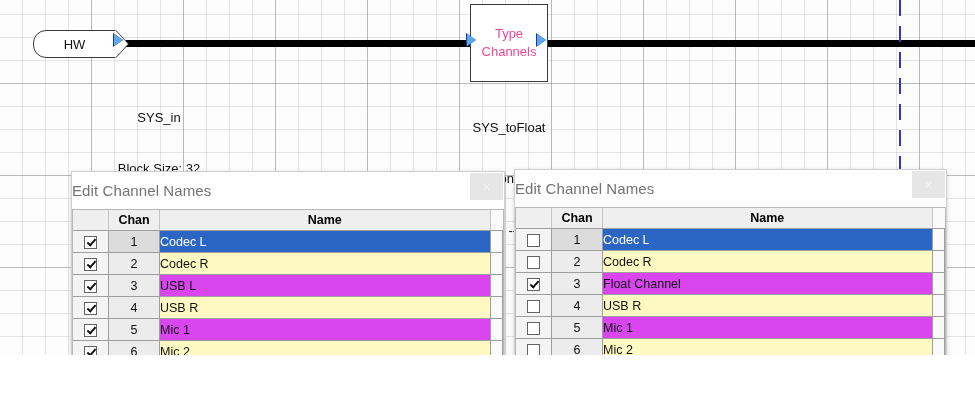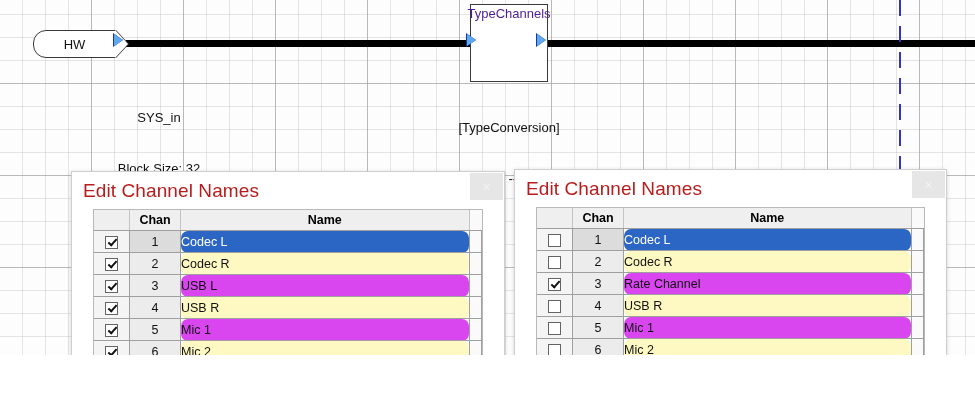--- a/index.html
+++ b/index.html
@@ -83,25 +83,25 @@
   .tc-block {
     position: absolute;
     left: 470px;
     top: 4px;
     width: 78px;
     height: 78px;
     background: #ffffff;
     border: 1px solid #3a3a3a;
     box-sizing: border-box;
     display: flex;
-    flex-direction: row;
-    align-items: flex-start;
+    flex-direction: column;
+    align-items: center;
     justify-content: center;
     font-size: 13px;
-    color: #4c1d95;
+    color: #ec4899;
     line-height: 1.35;
   }
 
   .label-block {
     position: absolute;
     text-align: center;
     font-size: 13px;
     color: #111;
     line-height: 1.33;
     white-space: pre;
@@ -127,41 +127,40 @@
     box-sizing: border-box;
   }
   .dlg-titlebar {
     position: relative;
     height: 37px;
     background: #ffffff;
     display: flex;
     align-items: center;
   }
   .dlg-title {
-    font-size: 19px;
-    color: #b91c1c;
-    padding-left: 11px;
+    font-size: 15px;
+    color: #737373;
     letter-spacing: 0.1px;
   }
   .dlg-close {
     position: absolute;
     right: 1px;
     top: 1px;
     width: 33px;
     height: 27px;
     background: #e6e6e6;
     color: #f2f2f2;
     font-size: 14px;
     display: flex;
     align-items: center;
     justify-content: center;
     cursor: default;
   }
   .grid-wrap {
-    margin: 0 21px;
+    margin: 0 0;
     border: 1px solid #b9b9b9;
     border-bottom: none;
     background: #ffffff;
     box-sizing: border-box;
   }
   table.chan-grid {
     border-collapse: collapse;
     width: 100%;
     table-layout: fixed;
     font-size: 12.5px;
@@ -194,21 +193,20 @@
   td.cell-chan {
     background: #ececec;
     text-align: center;
     color: #111;
   }
   td.cell-name {
     background: #ffffff;
     padding-left: 4px;
     color: #111;
     border-right: none;
-    border-radius: 7px;
   }
   td.cell-pad { background: #fafafa; border-right: none; }
 
   tr.row-odd td.cell-name { background: #d946ef; }
   tr.row-even td.cell-name { background: #fef9c3; }
   tr.row-even td.cell-chan { background: #ececec; }
 
   tr.selected td.cell-name {
     background: #2c66c4;
     color: #ffffff;
@@ -266,20 +264,21 @@
     <div class="tc-block">
       <div>Type</div>
       <div>Channels</div>
     </div>
     <div class="port-outline" style="left:466px; top:33px;"></div>
     <div class="port" style="left:467px; top:34px;"></div>
     <div class="port-outline" style="left:536px; top:33px;"></div>
     <div class="port" style="left:537px; top:34px;"></div>
 
     <div class="label-block" style="left:404px; top:84px; width:210px;">
+      <div>SYS_toFloat</div>
       <div>[TypeConversion]</div>
       <div>fract32 --&gt; float</div>
     </div>
 
     <div class="dash-line" style="left:899px;"></div>
   </div>
 
   <div class="dialog" style="left:71px; top:171px; width:434px; height:214px;">
     <div class="dlg-titlebar">
       <div class="dlg-title">Edit Channel Names</div>
@@ -362,21 +361,21 @@
             </tr>
             <tr class="row-even">
               <td class="cell-check"><span class="cb"></span></td>
               <td class="cell-chan">2</td>
               <td class="cell-name">Codec R</td>
               <td class="cell-pad"></td>
             </tr>
             <tr class="row-odd">
               <td class="cell-check"><span class="cb checked"></span></td>
               <td class="cell-chan">3</td>
-              <td class="cell-name">Rate Channel</td>
+              <td class="cell-name">Float Channel</td>
               <td class="cell-pad"></td>
             </tr>
             <tr class="row-even">
               <td class="cell-check"><span class="cb"></span></td>
               <td class="cell-chan">4</td>
               <td class="cell-name">USB R</td>
               <td class="cell-pad"></td>
             </tr>
             <tr class="row-odd">
               <td class="cell-check"><span class="cb"></span></td>

